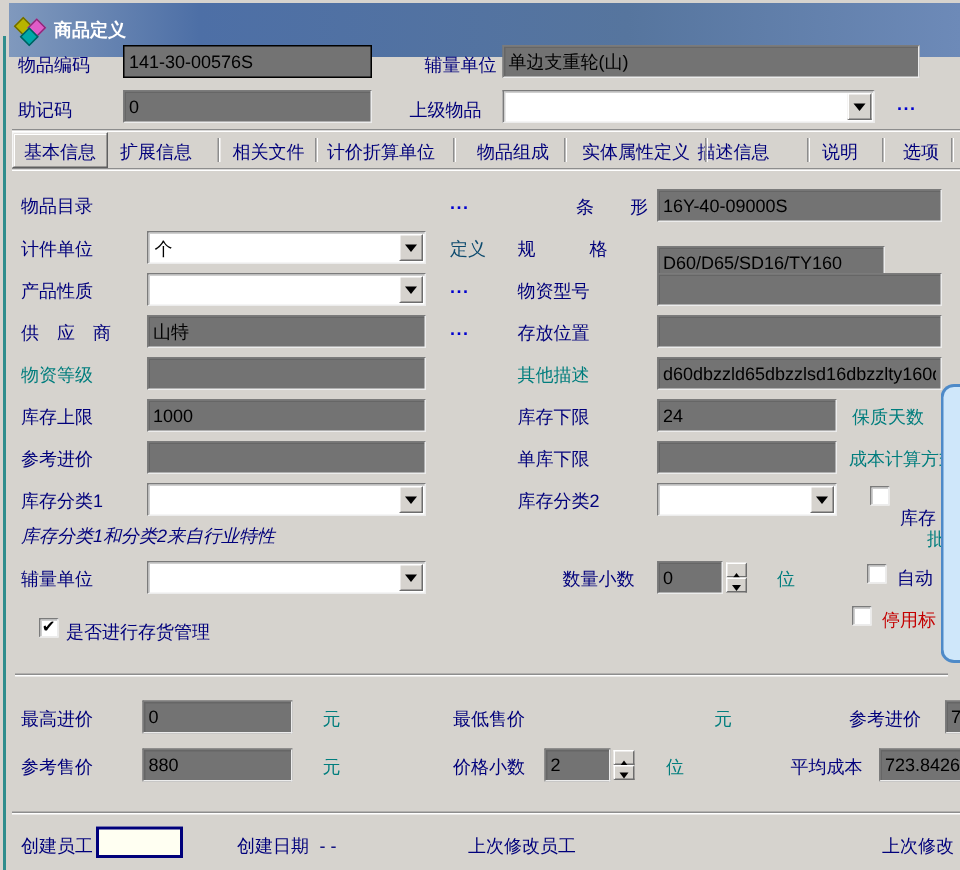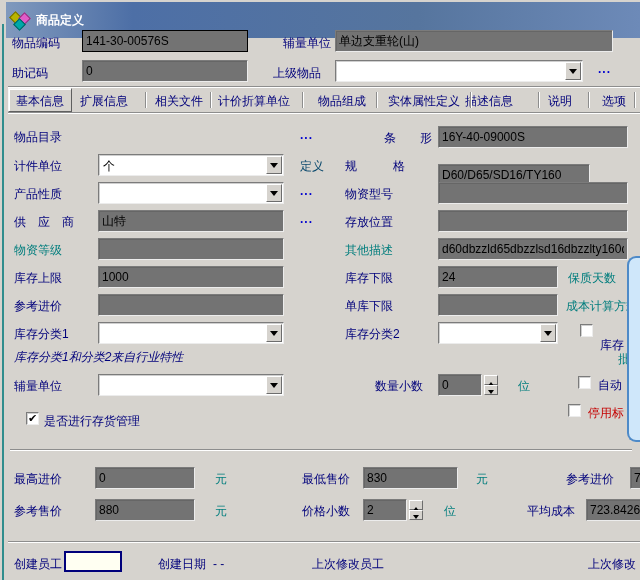--- a/index.html
+++ b/index.html
@@ -200,21 +200,20 @@
 
   <span class="chk" style="left:26px;top:412px;">✔</span>
   <span class="lbl" style="left:44px;top:414px;">是否进行存货管理</span>
 
   <div class="groove" style="left:10px;top:449px;width:622px;"></div>
 
   <span class="lbl" style="left:14px;top:472px;">最高进价</span>
   <input class="inp" style="left: 95px; top: 467px; width: 100px;" value="0">
   <span class="lbl teal" style="left:215px;top:472px;">元</span>
   <span class="lbl" style="left:302px;top:472px;">最低售价</span>
-  <input class="inp" style="left: 363px; top: 467px; width: 95px;" value="830">
   <span class="lbl teal" style="left:476px;top:472px;">元</span>
   <span class="lbl" style="left:566px;top:472px;">参考进价</span>
   <input class="inp" style="left: 630px; top: 467px; width: 60px;" value="7">
 
   <span class="lbl" style="left:14px;top:504px;">参考售价</span>
   <input class="inp" style="left: 95px; top: 499px; width: 100px;" value="880">
   <span class="lbl teal" style="left:215px;top:504px;">元</span>
   <span class="lbl" style="left:302px;top:504px;">价格小数</span>
   <input class="inp" style="left: 363px; top: 499px; width: 44px;" value="2">
   <span class="spin" style="left:409px;top:500px;height:20px;">

